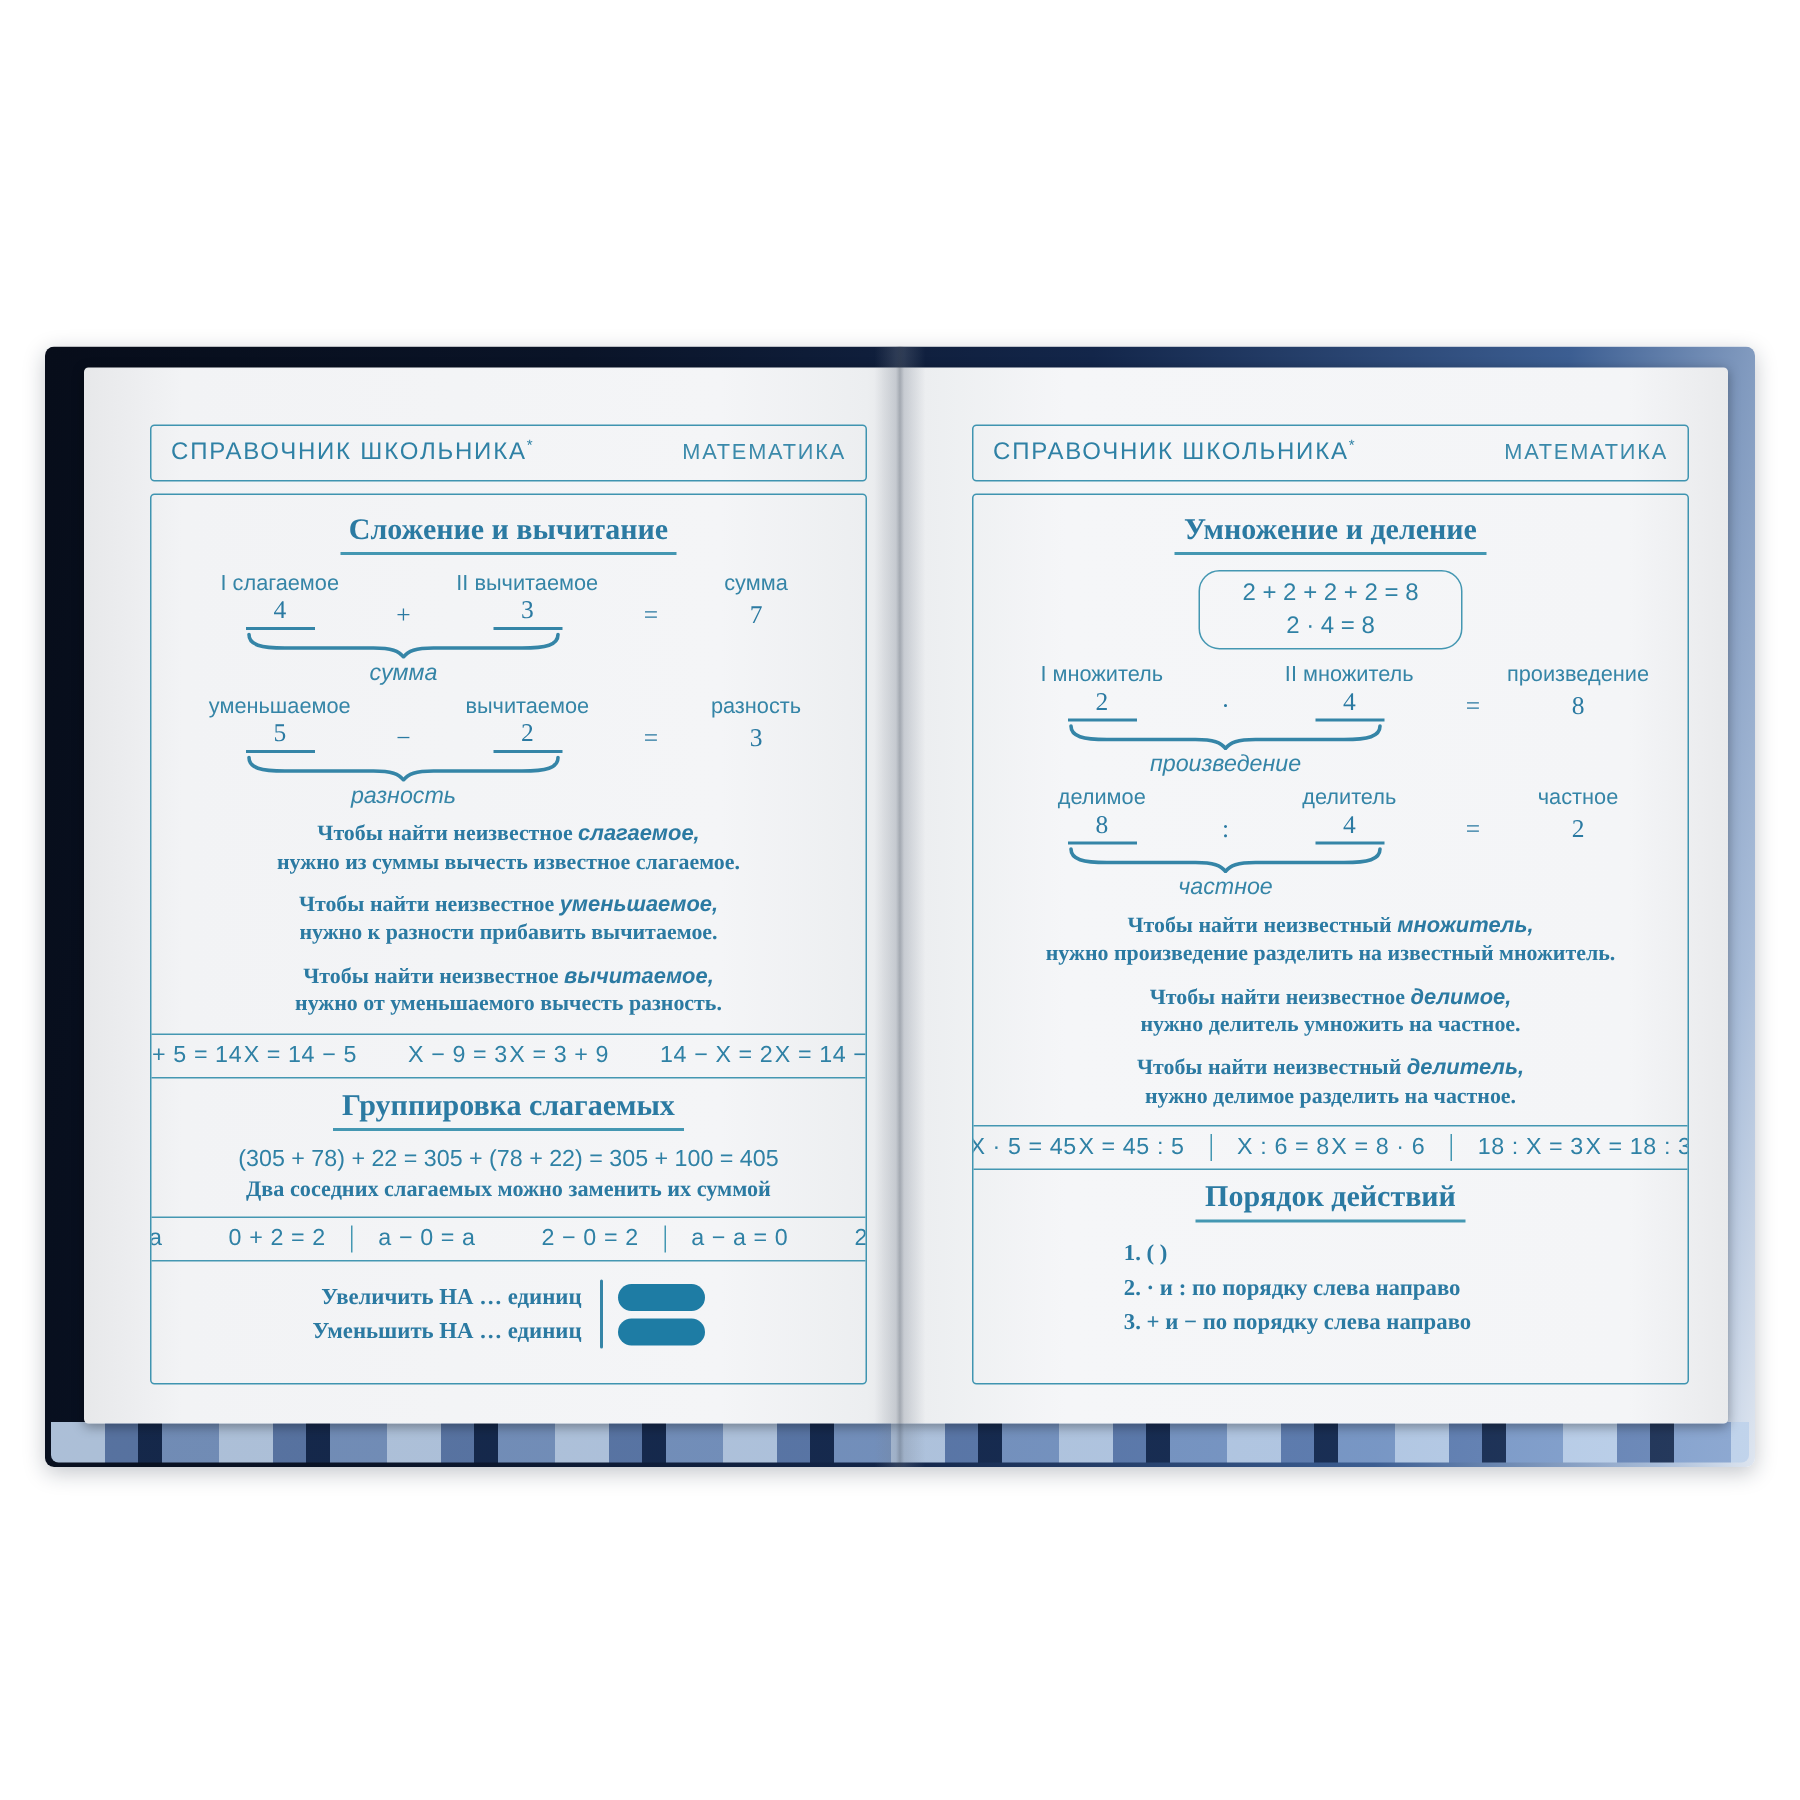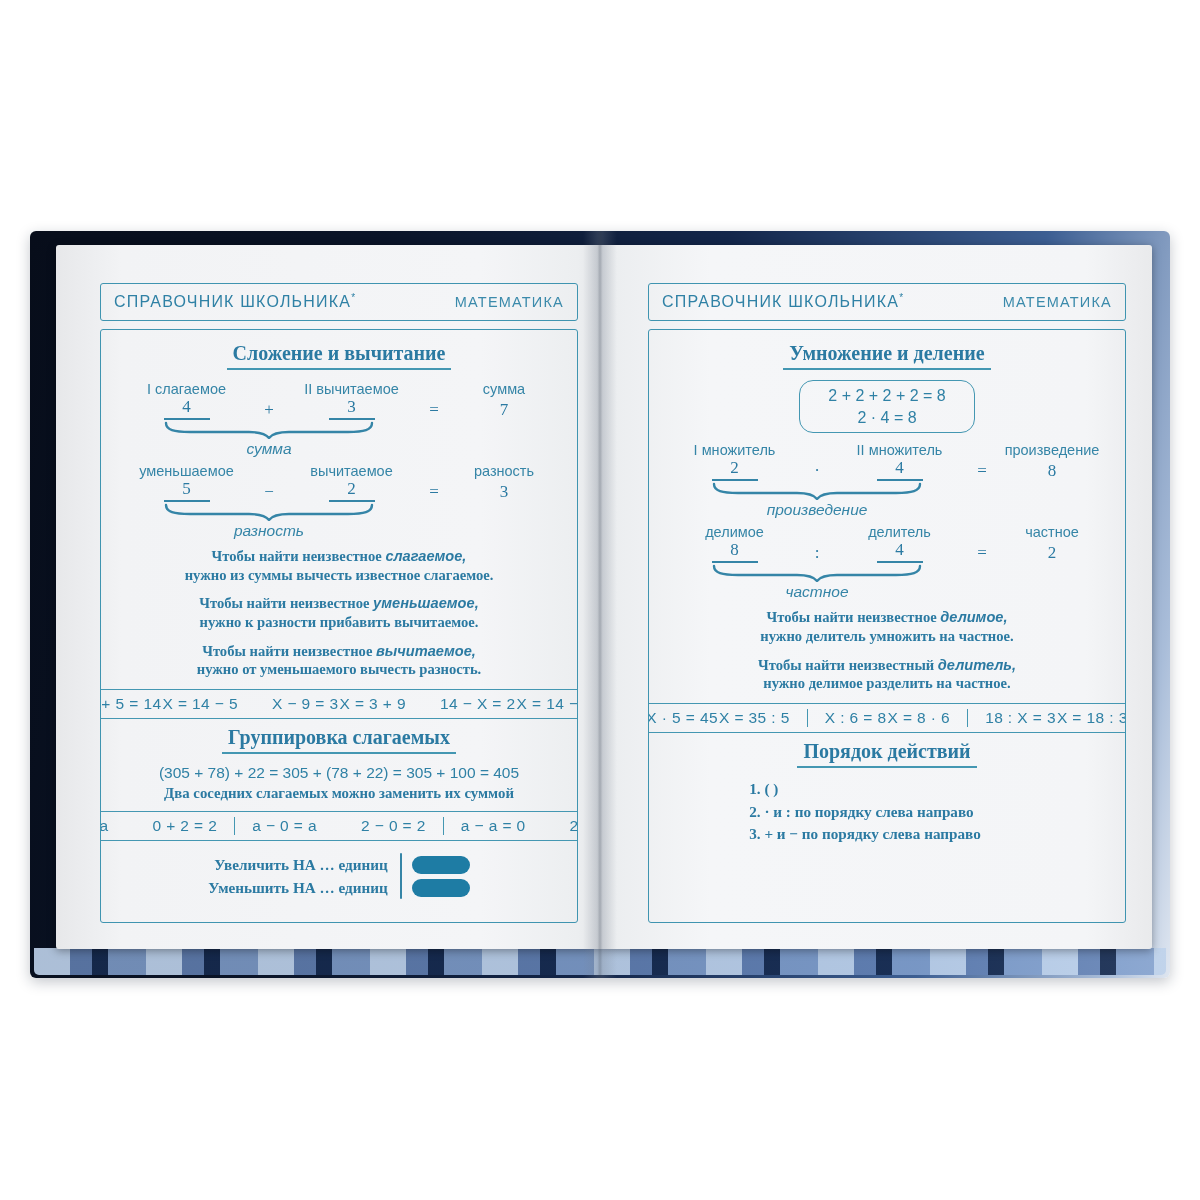--- a/index.html
+++ b/index.html
@@ -251,32 +251,36 @@
               <span class="ceq dval">=</span>
               <span class="cc dval">2</span>
             </div>
             <svg class="ubrace" width="212" height="18" viewBox="0 0 212 18">
               <path d="M3,2 C3,9 11,11 27,11 L86,11 C98,11 103,13 106,17 C109,13 114,11 126,11 L185,11 C201,11 209,9 209,2" fill="none" stroke="#3585a7" stroke-width="2.4" stroke-linecap="round"></path>
             </svg>
             <div class="blabel">частное</div>
           </div>
 
           <div class="rule">
+            <div><span>Чтобы найти неизвестный </span><i>множитель,</i></div>
+            <div>нужно произведение разделить на известный множитель.</div>
+          </div>
+          <div class="rule">
             <div><span>Чтобы найти неизвестное </span><i>делимое,</i></div>
             <div>нужно делитель умножить на частное.</div>
           </div>
           <div class="rule">
             <div><span>Чтобы найти неизвестный </span><i>делитель,</i></div>
             <div>нужно делимое разделить на частное.</div>
           </div>
 
           <div class="eqtable divided">
             <div class="eqcol">
               <span>X · 5 = 45</span>
-              <span>X = 35 : 5</span>
+              <span>X = 45 : 5</span>
             </div>
             <div class="eqcol">
               <span>X : 6 = 8</span>
               <span>X = 8 · 6</span>
             </div>
             <div class="eqcol">
               <span>18 : X = 3</span>
               <span>X = 18 : 3</span>
             </div>
           </div>

